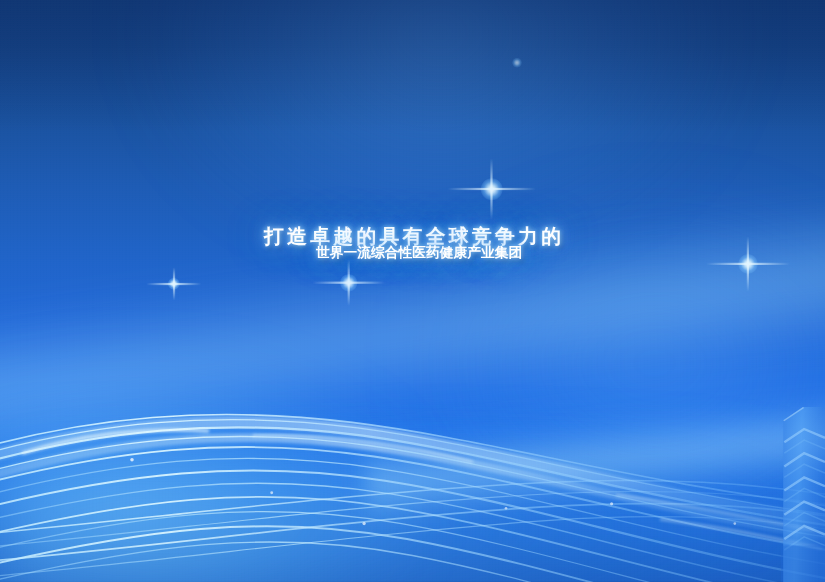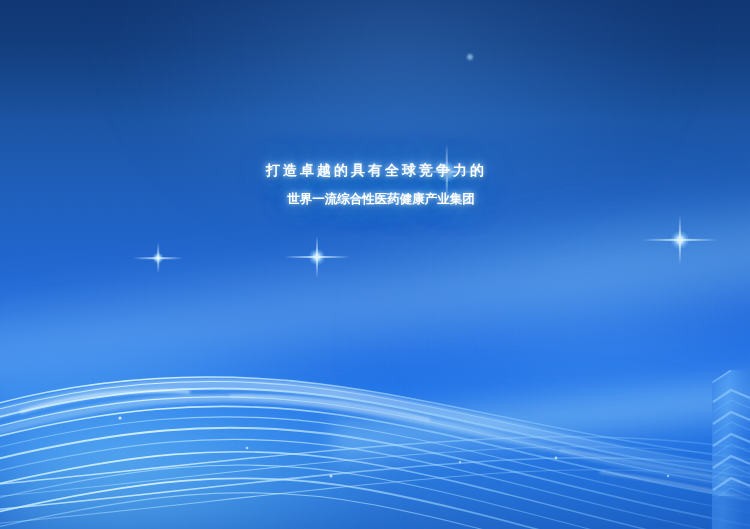--- a/index.html
+++ b/index.html
@@ -169,21 +169,20 @@
       2px 3px 4px rgba(10,50,110,0.55);
   }
   #headline-line-1 {
     font-size: 54px;
     letter-spacing: 3px;
     padding-left: 3px;
   }
   #headline-line-2 {
     font-size: 53px;
     letter-spacing: 0px;
-    margin-top: 16px;
     padding-left: 12px;
   }
 
   
   #grain {
     position: absolute;
     inset: 0;
     opacity: 0.045;
     pointer-events: none;
     background-image:
@@ -340,18 +339,18 @@
     <div class="core" style="width:11px;height:11px;"></div>
     <div class="ray-h" style="width:50px;height:1.6px;"></div>
     <div class="ray-v" style="width:1.6px;height:30px;"></div>
   </div>
 
   <div class="sparkle" style="left:457px; top:44px; width:26px; height:26px; opacity:0.55;">
     <div class="core" style="width:9px;height:9px;"></div>
   </div>
 
   <div id="headline">
-    <span class="headline-line" id="headline-line-1" style="font-size: 14px;">打造卓越的具有全球竞争力的</span>
+    <span class="headline-line" id="headline-line-1" style="font-size: 18px; margin-top: 43px;">打造卓越的具有全球竞争力的</span>
     <span class="headline-line" id="headline-line-2" style="font-size: 12.5px;">世界一流综合性医药健康产业集团</span>
   </div>
 
   <div id="grain"></div>
 </div>
 
 </body></html>

